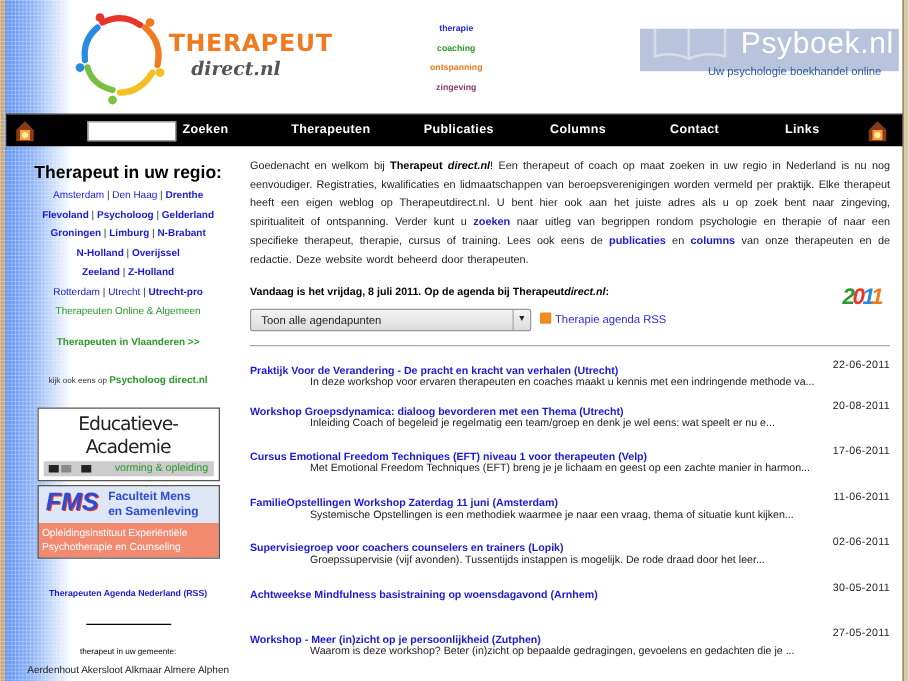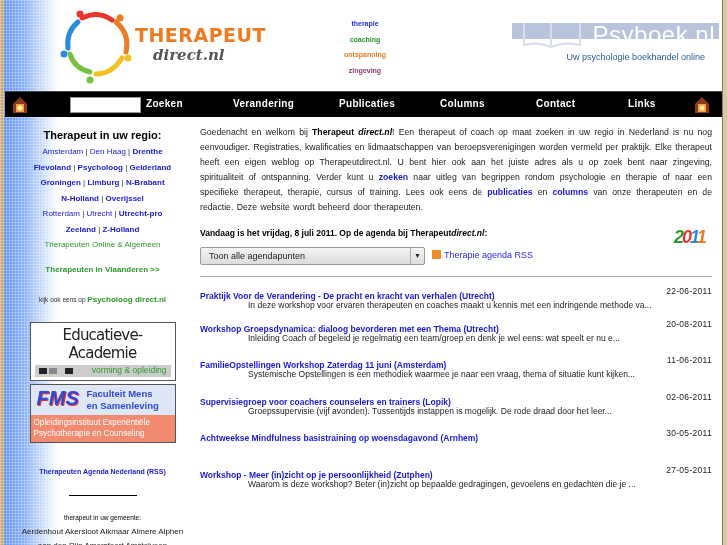--- a/index.html
+++ b/index.html
@@ -26,33 +26,33 @@
     background:#d8c8a8; border-left:1px solid #8a7a5a;
   }
 
   
   .header { position:absolute; left:0; top:0; width:722px; height:92px; }
   .logo { position:absolute; left:58px; top:8px; width:180px; height:76px; }
   .logo-title { position:absolute; left:135px; top:24px; font-size:19px; font-weight:bold; color:#f07a20; letter-spacing:0.5px; font-family:"DejaVu Sans", sans-serif; }
   .logo-sub { position:absolute; left:152px; top:44px; font-size:15px; font-weight:bold; font-style:italic; color:#555; font-family:"DejaVu Serif", serif; }
   .tagline { position:absolute; left:335px; top:16px; width:60px; text-align:center; font-size:7px; font-weight:bold; line-height:15.5px; }
   .psyboek { position:absolute; left:512px; top:23px; width:207px; height:46px; }
-  .psy-box { position:absolute; left:0; top:0; width:207px; height:16px; background:#b8c4dc; }
+  .psy-box { position:absolute; left:0; top:0; width:207px; height:34px; background:#b8c4dc; }
   .psy-title { position:absolute; right:4px; top:-2px; font-size:24px; color:#ffffff; letter-spacing:0.5px; }
   .psy-sub { position:absolute; right:14px; top:29px; font-size:9px; color:#2d5aa0; }
 
   
   .nav { position:absolute; left:5px; top:91px; width:717px; height:26px; background:#000; border-top:1px solid #444; }
   .nav-home { position:absolute; top:4px; width:16px; height:18px; }
   .nav-item { position:absolute; top:6px; color:#fff; font-size:10px; font-weight:bold; letter-spacing:0.3px; cursor:pointer; }
   .search-input { position:absolute; left:65px; top:5px; width:71px; height:16px; border:1px solid #999; background:#fff; }
 
   
   .sidebar { position:absolute; left:20px; top:118px; width:165px; text-align:center; }
-  .sb-heading { font-size:11px; font-weight:bold; color:#000; margin-top:11px; }
+  .sb-heading { font-size:14px; font-weight:bold; color:#000; margin-top:11px; }
   .region-lines { font-size:8px; line-height:15.5px; margin-top:3px; }
   .rl { color:#1a1ad8; }
   .rl.b { font-weight:bold; }
   .sep { color:#333; }
   .sb-green { font-size:8px; color:#2a9a2a; }
   .sb-vlaanderen { font-size:8px; font-weight:bold; color:#2a9a2a; margin-top:12px; }
   .sb-kijk { font-size:6.5px; color:#333; margin-top:21px; }
   .sb-kijk .pd { font-size:8px; font-weight:bold; color:#2a9a2a; }
   .banner { position:relative; margin:18px auto 0; width:146px; border:1px solid #555; }
   .banner1 { height:59px; background:#fff; }
@@ -125,21 +125,21 @@
 <div class="nav">
   <div class="nav-home" style="left:7px;">
     <svg width="16" height="18" viewBox="0 0 16 18">
         <path d="M1 8 L8 1 L15 8 L15 17 L1 17 Z" fill="#8a3a1a"></path>
         <rect x="4" y="8" width="8" height="8" fill="#f8a040"></rect>
         <circle cx="8" cy="12" r="2.5" fill="#fff0a0"></circle>
       </svg>
   </div>
   <input class="search-input" type="text" placeholder="" style="">
   <div class="nav-item" style="left:141px;">Zoeken</div>
-  <div class="nav-item" style="left:228px;">Verandering</div>
+  <div class="nav-item" style="left:228px;">Therapeuten</div>
   <div class="nav-item" style="left:334px;">Publicaties</div>
   <div class="nav-item" style="left:435px;">Columns</div>
   <div class="nav-item" style="left:531px;">Contact</div>
   <div class="nav-item" style="left:623px;">Links</div>
   <div class="nav-home" style="left:689px;">
     <svg width="16" height="18" viewBox="0 0 16 18">
         <path d="M1 8 L8 1 L15 8 L15 17 L1 17 Z" fill="#8a3a1a"></path>
         <rect x="4" y="8" width="8" height="8" fill="#f8a040"></rect>
         <circle cx="8" cy="12" r="2.5" fill="#fff0a0"></circle>
       </svg>
@@ -162,27 +162,27 @@
     <div>
       <span class="rl b">Groningen</span><span class="sep"> | </span>
       <span class="rl b">Limburg</span><span class="sep"> | </span>
       <span class="rl b">N-Brabant</span>
     </div>
     <div>
       <span class="rl b">N-Holland</span><span class="sep"> | </span>
       <span class="rl b">Overijssel</span>
     </div>
     <div>
+      <span class="rl b">Zeeland</span><span class="sep"> | </span>
+      <span class="rl b">Z-Holland</span>
+    </div>
+    <div>
       <span class="rl">Rotterdam</span><span class="sep"> | </span>
       <span class="rl">Utrecht</span><span class="sep"> | </span>
       <span class="rl b">Utrecht-pro</span>
-    </div>
-    <div>
-      <span class="rl b">Zeeland</span><span class="sep"> | </span>
-      <span class="rl b">Z-Holland</span>
     </div>
     <div class="sb-green">Therapeuten Online &amp; Algemeen</div>
   </div>
   <div class="sb-vlaanderen">Therapeuten in Vlaanderen &gt;&gt;</div>
   <div class="sb-kijk">
     <span>kijk ook eens op </span><span class="pd">Psycholoog direct.nl</span>
   </div>
 
   <div class="banner banner1">
     <div style="font-family:'DejaVu Sans',sans-serif;font-size:15px;color:#222;letter-spacing:-0.8px;margin-top:3px;">Educatieve-Academie</div>
@@ -241,20 +241,25 @@
       <div class="ev-title">Praktijk Voor de Verandering - De pracht en kracht van verhalen (Utrecht)</div>
       <div class="ev-date">22-06-2011</div>
       <div class="ev-desc">In deze workshop voor ervaren therapeuten en coaches maakt u kennis met een indringende methode va...</div>
     </div>
     <div class="event" style="margin-top:2px;">
       <div class="ev-title">Workshop Groepsdynamica: dialoog bevorderen met een Thema (Utrecht)</div>
       <div class="ev-date">20-08-2011</div>
       <div class="ev-desc">Inleiding Coach of begeleid je regelmatig een team/groep en denk je wel eens: wat speelt er nu e...</div>
     </div>
     <div class="event" style="margin-top:6px;">
+      <div class="ev-title">Cursus Emotional Freedom Techniques (EFT) niveau 1 voor therapeuten (Velp)</div>
+      <div class="ev-date">17-06-2011</div>
+      <div class="ev-desc">Met Emotional Freedom Techniques (EFT) breng je je lichaam en geest op een zachte manier in harmon...</div>
+    </div>
+    <div class="event" style="margin-top:6px;">
       <div class="ev-title">FamilieOpstellingen Workshop Zaterdag 11 juni (Amsterdam)</div>
       <div class="ev-date">11-06-2011</div>
       <div class="ev-desc">Systemische Opstellingen is een methodiek waarmee je naar een vraag, thema of situatie kunt kijken...</div>
     </div>
     <div class="event" style="margin-top:6px;">
       <div class="ev-title">Supervisiegroep voor coachers counselers en trainers (Lopik)</div>
       <div class="ev-date">02-06-2011</div>
       <div class="ev-desc">Groepssupervisie (vijf avonden). Tussentijds instappen is mogelijk. De rode draad door het leer...</div>
     </div>
     <div class="event" style="margin-top:6px;">

